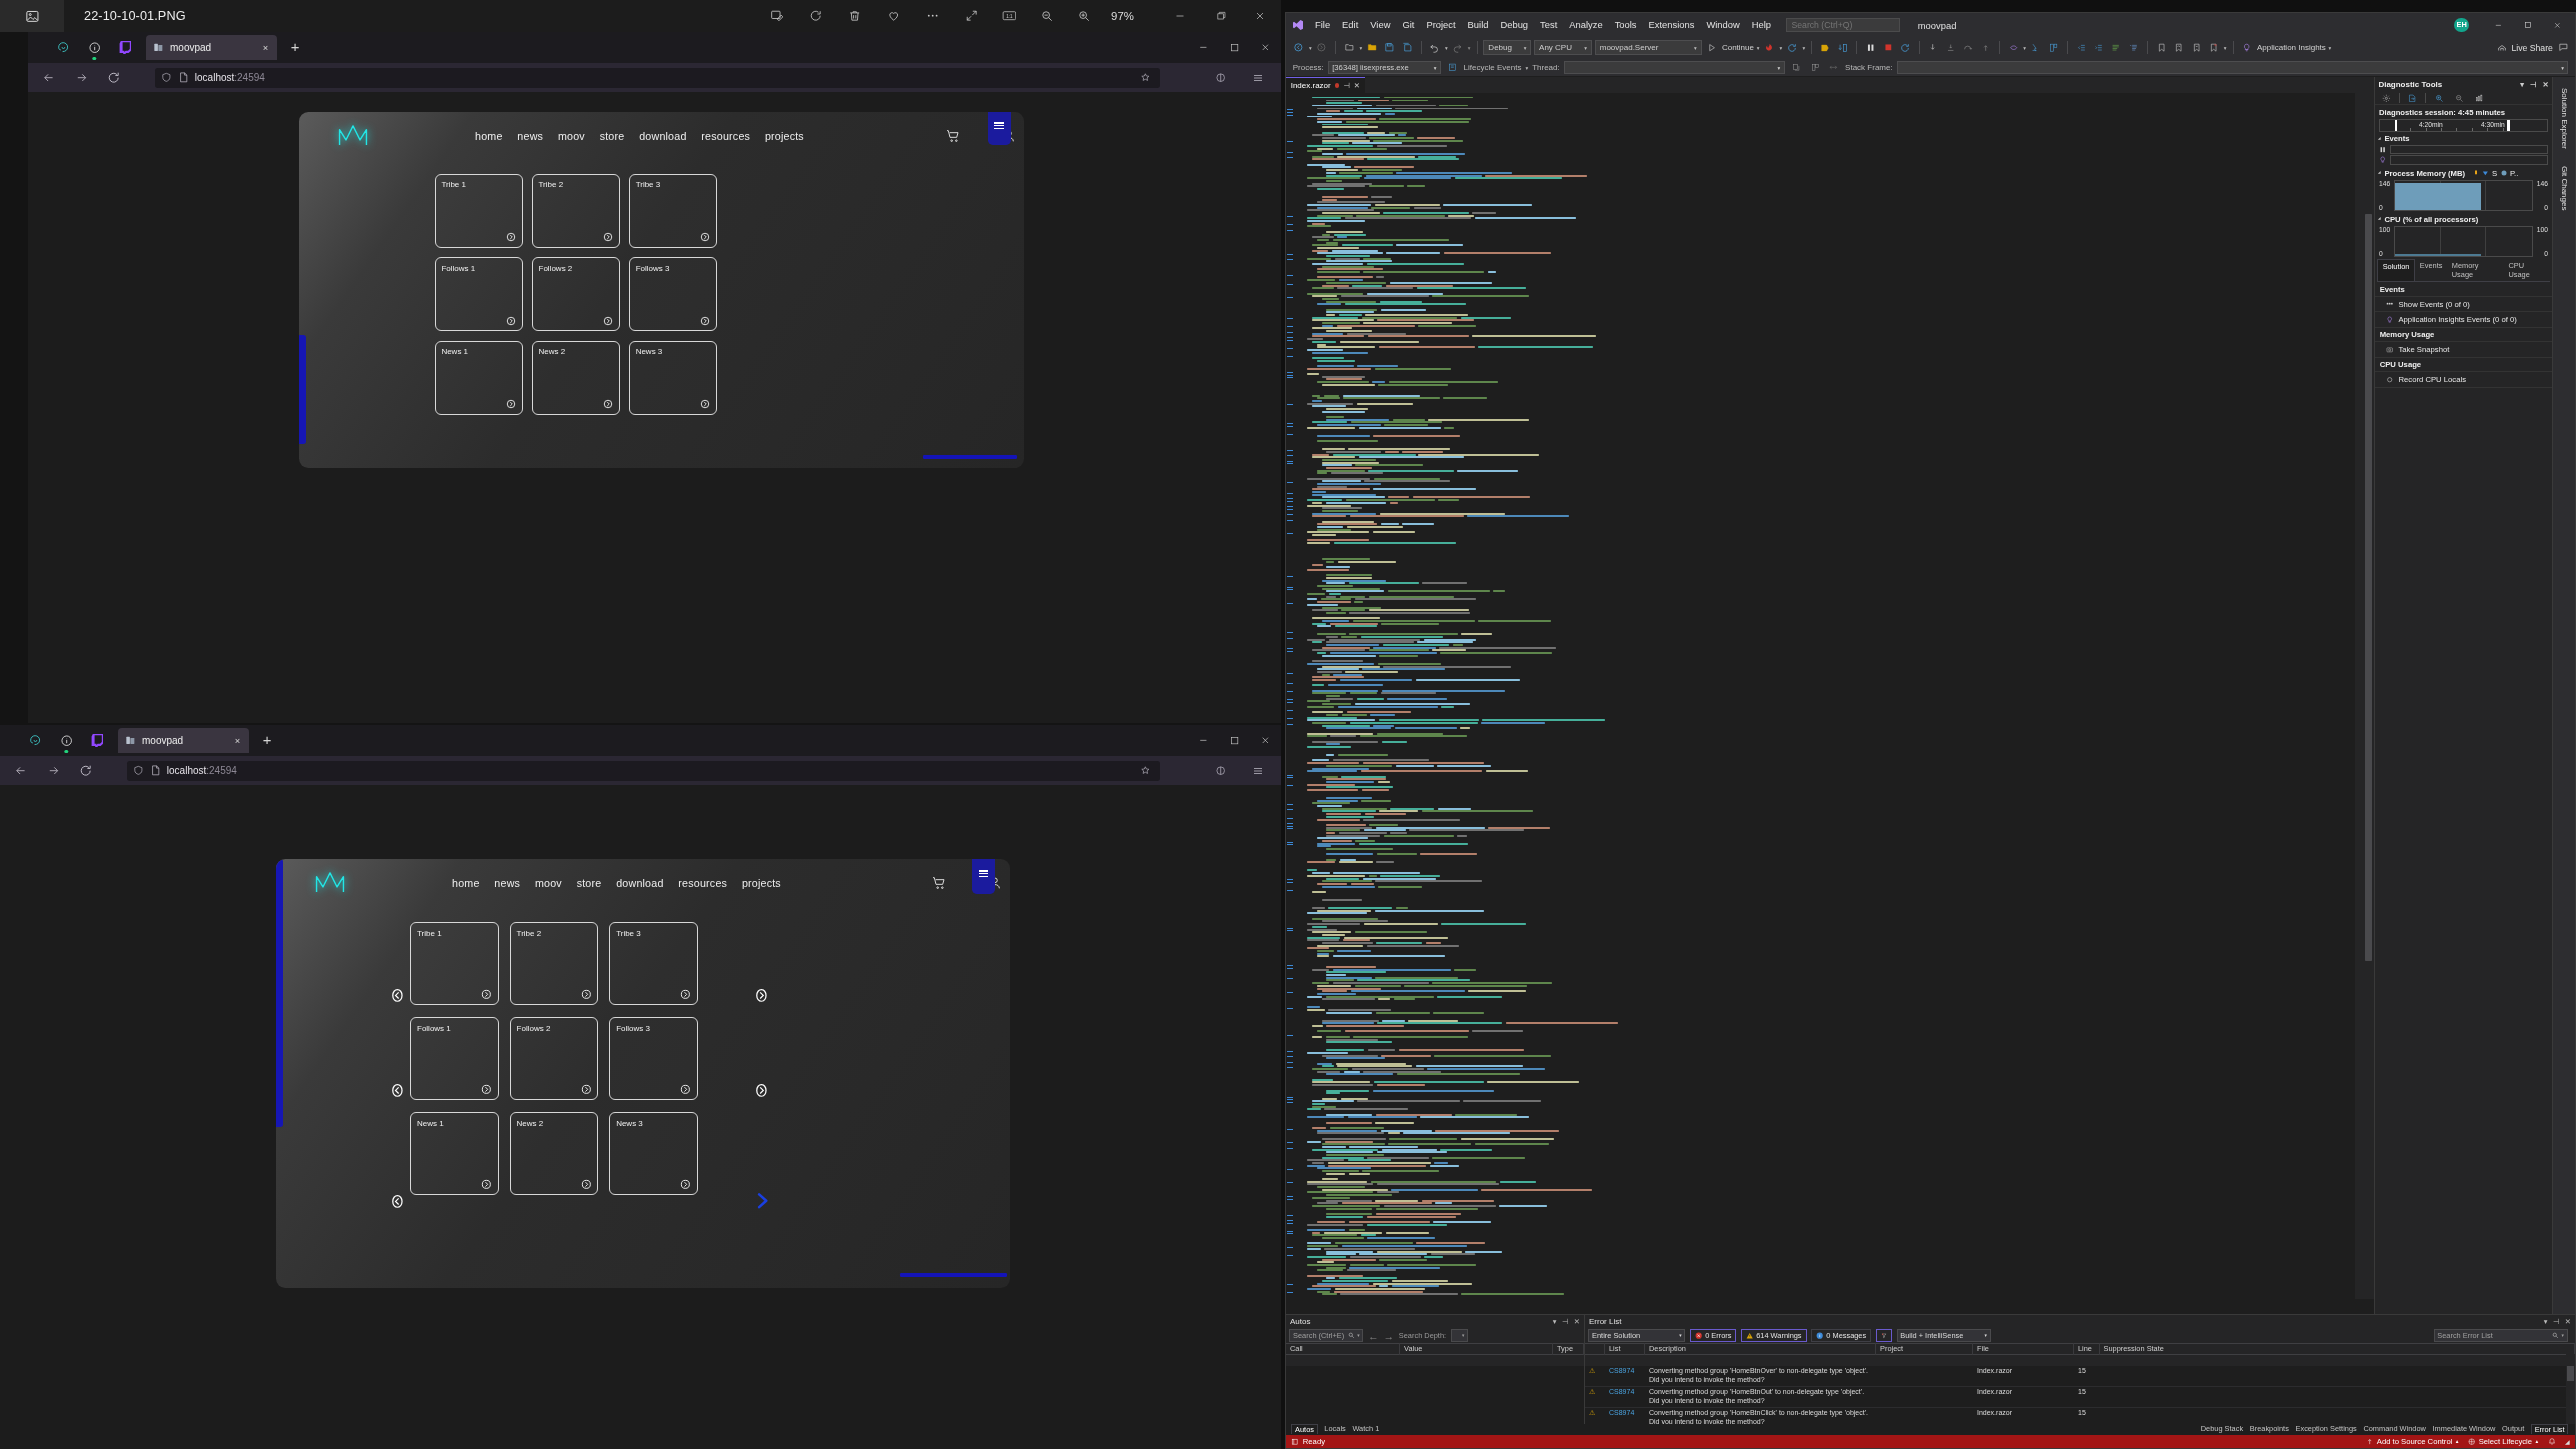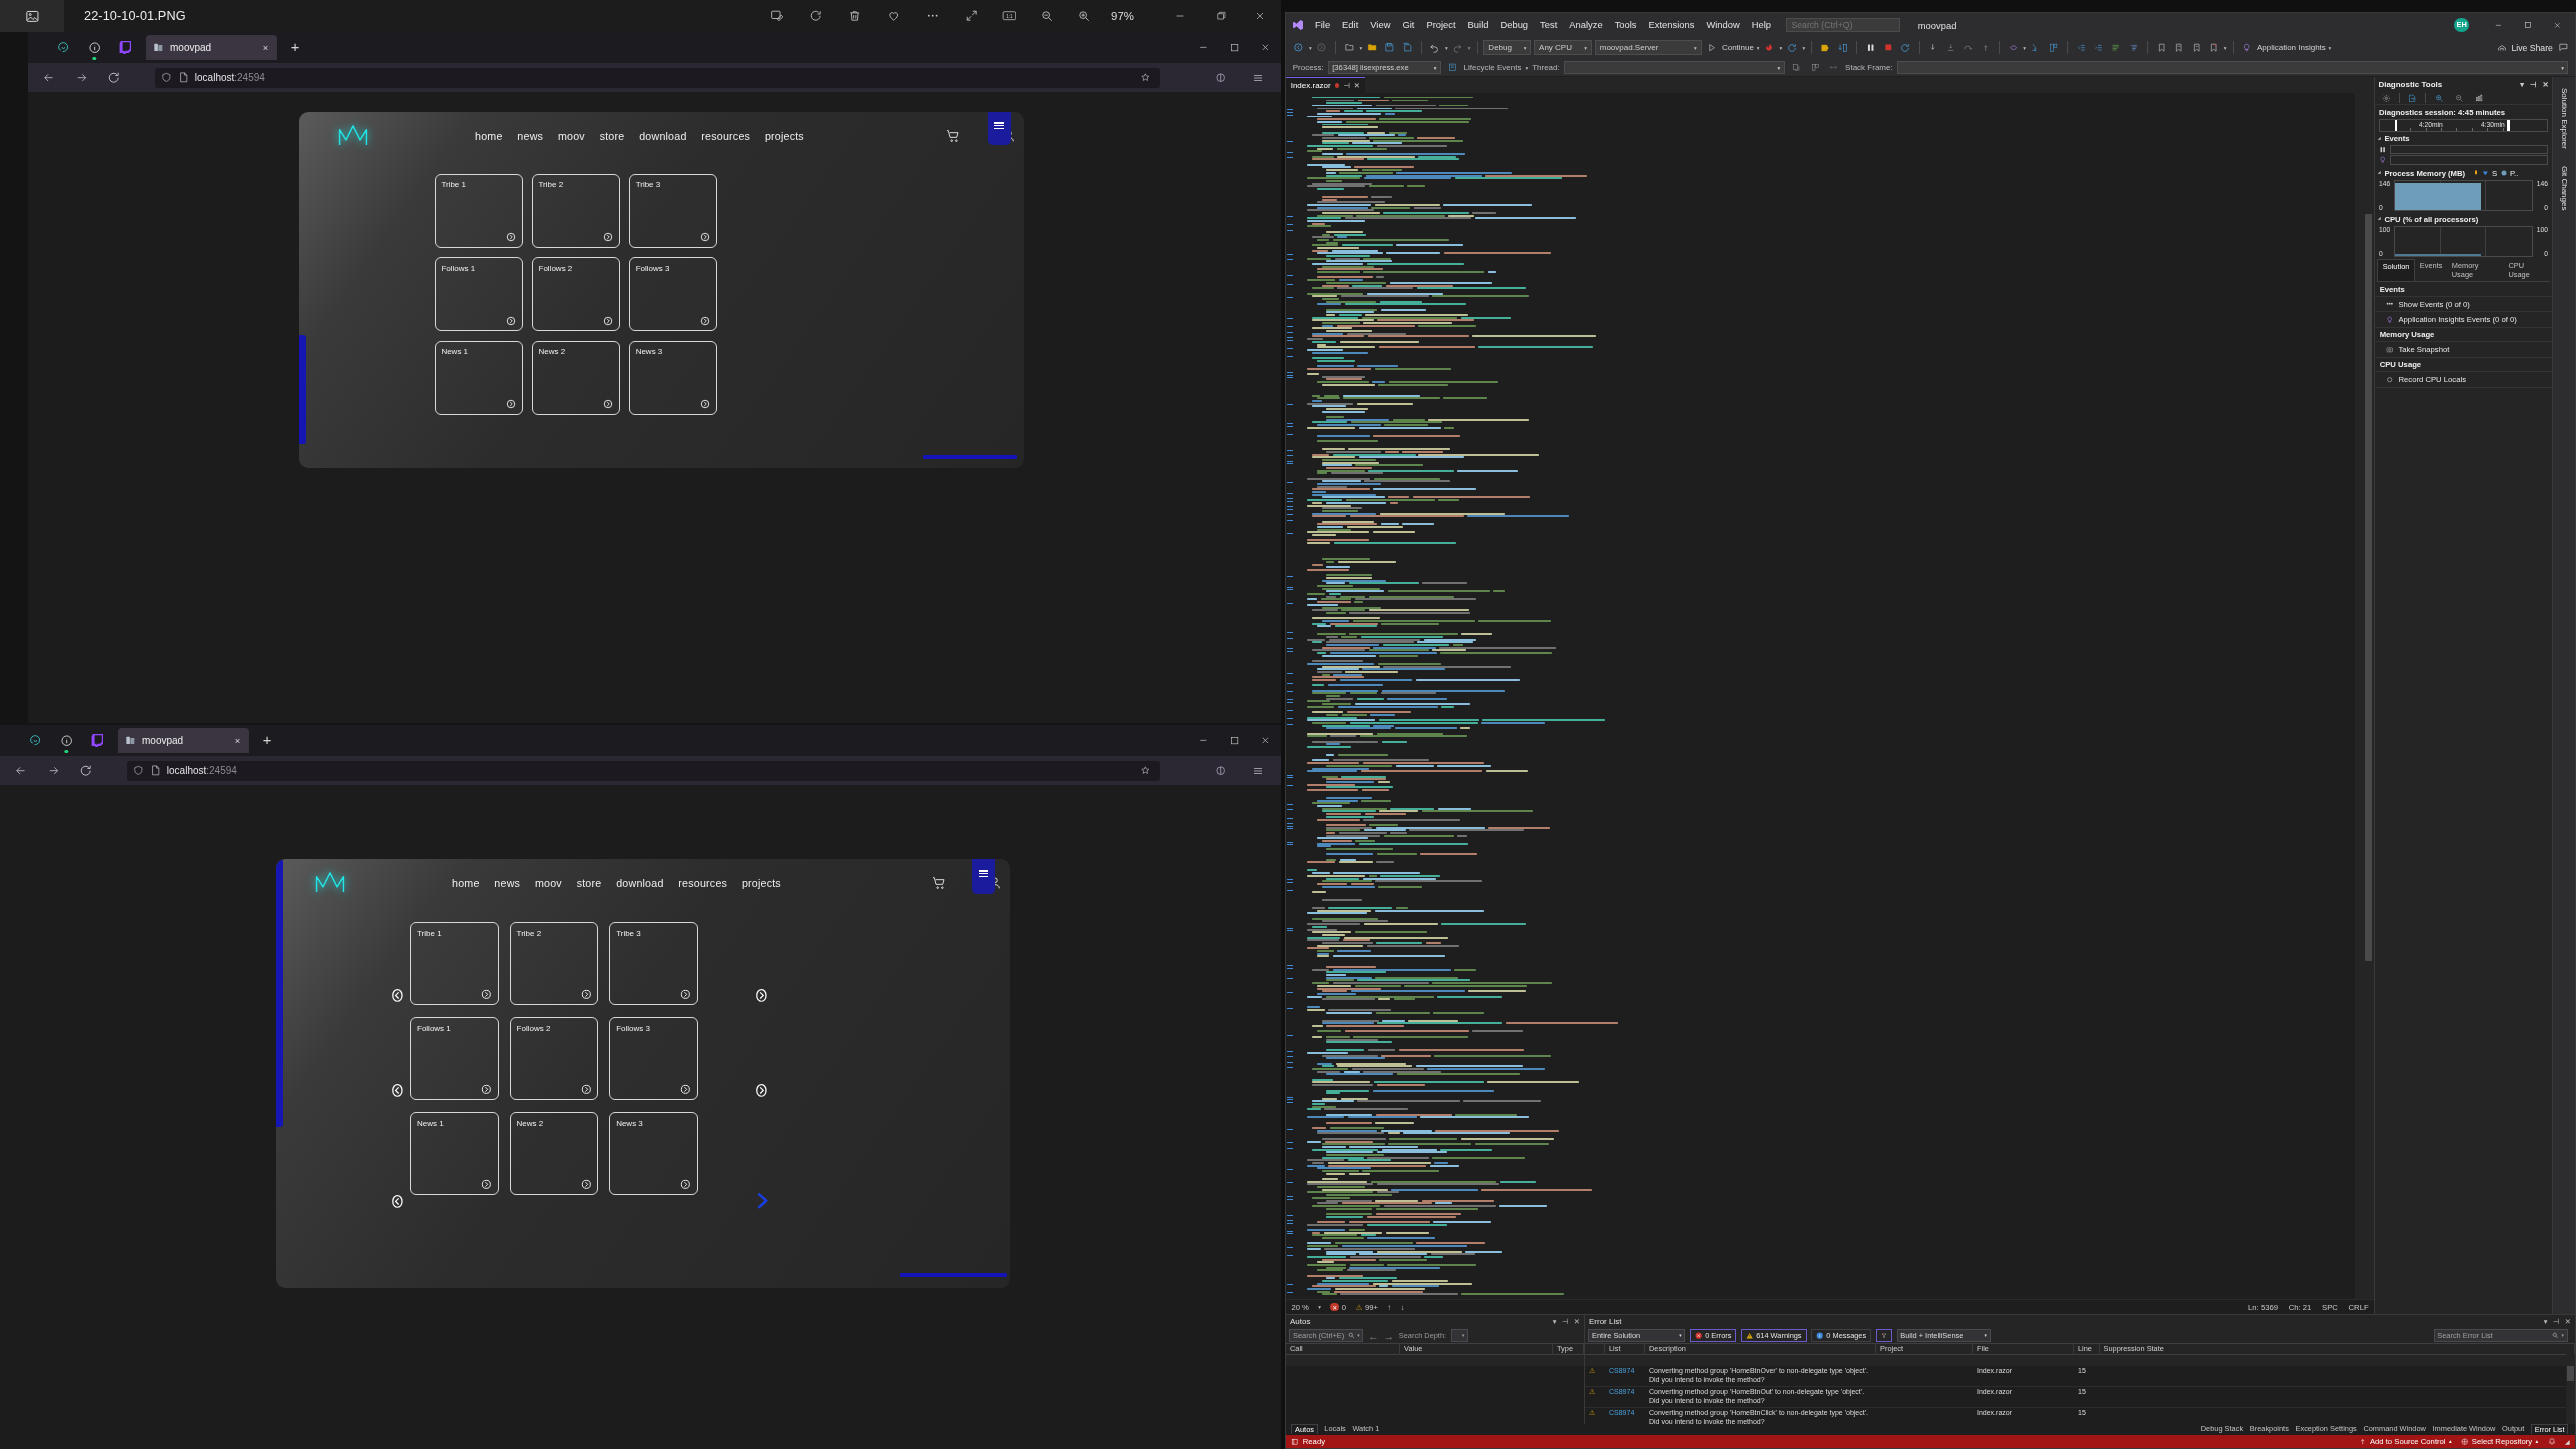--- a/index.html
+++ b/index.html
@@ -1925,40 +1925,20 @@
           <div class="cl" style="left: 16px; top: 1197px; width: 13.4px; background: rgb(106, 153, 85); opacity: 0.85;"></div>
           <div class="cl" style="left: 33px; top: 1197px; width: 89px; background: rgb(206, 145, 120); opacity: 0.85;"></div>
           <div class="cl" style="left: 21px; top: 1199px; width: 14.8px; background: rgb(106, 153, 85); opacity: 0.85;"></div>
           <div class="cl" style="left: 39px; top: 1199px; width: 118px; background: rgb(128, 128, 128); opacity: 0.85;"></div>
           <div class="cl" style="left: 160px; top: 1199px; width: 103px; background: rgb(106, 153, 85); opacity: 0.85;"></div>
         </div>
       <div id="ed-scroll">
         <div id="ed-thumb" style="top:10%;height:62%;"></div>
       </div>
     </div>
-    <div id="editor-status">
-      <span>20 %</span>
-      <span style="font-size:5.4px;color:#bbb">▾</span>
-      <span class="es-err">
-        <span class="badge-e">✕</span>
-        <span>0</span>
-        </span>
-      <span class="es-err">
-        <span style="color:#d9a407">⚠</span>
-        <span>99+</span>
-        </span>
-      <span>↑</span>
-      <span>↓</span>
-      <span class="es-right">
-        <span>Ln: 5369</span>
-        <span>Ch: 21</span>
-        <span>SPC</span>
-        <span>CRLF</span>
-      </span>
-    </div>
   </div>
 
   <div id="diag">
     <div class="diag-hdr">
       <span>Diagnostic Tools</span>
       <span class="r">
         <span>▾</span>
         <span>⊣</span>
         <span>✕</span>
       </span>
@@ -2277,21 +2257,21 @@
             <path d="M12 20V5M12 5l5 5M12 5l-5 5"></path>
           </svg>
         <span>Add to Source Control</span>
         <span style="font-size:5.4px">▴</span>
         </span>
       <span style="display:flex;align-items:center;gap:3.4px">
         <svg class="i" width="7.4" height="7.4" viewBox="0 0 24 24" fill="none" stroke="#fff" stroke-width="1.6">
             <circle cx="12" cy="12" r="9"></circle>
             <path d="M12 3v18M3 12h18"></path>
           </svg>
-        <span>Select Repository</span>
+        <span>Select Lifecycle</span>
         <span style="font-size:5.4px">▴</span>
         </span>
       <span style="display:flex;align-items:center;gap:2.7px">
         <svg class="i" width="8" height="8" viewBox="0 0 24 24" fill="none" stroke="#fff" stroke-width="1.6">
             <path d="M6 16v-5a6 6 0 0 1 12 0v5l2 2H4z"></path>
             <path d="M10 20a2 2 0 0 0 4 0"></path>
           </svg>
         </span>
       <span style="color:#ddd;font-size:6px">◢</span>
     </span>

